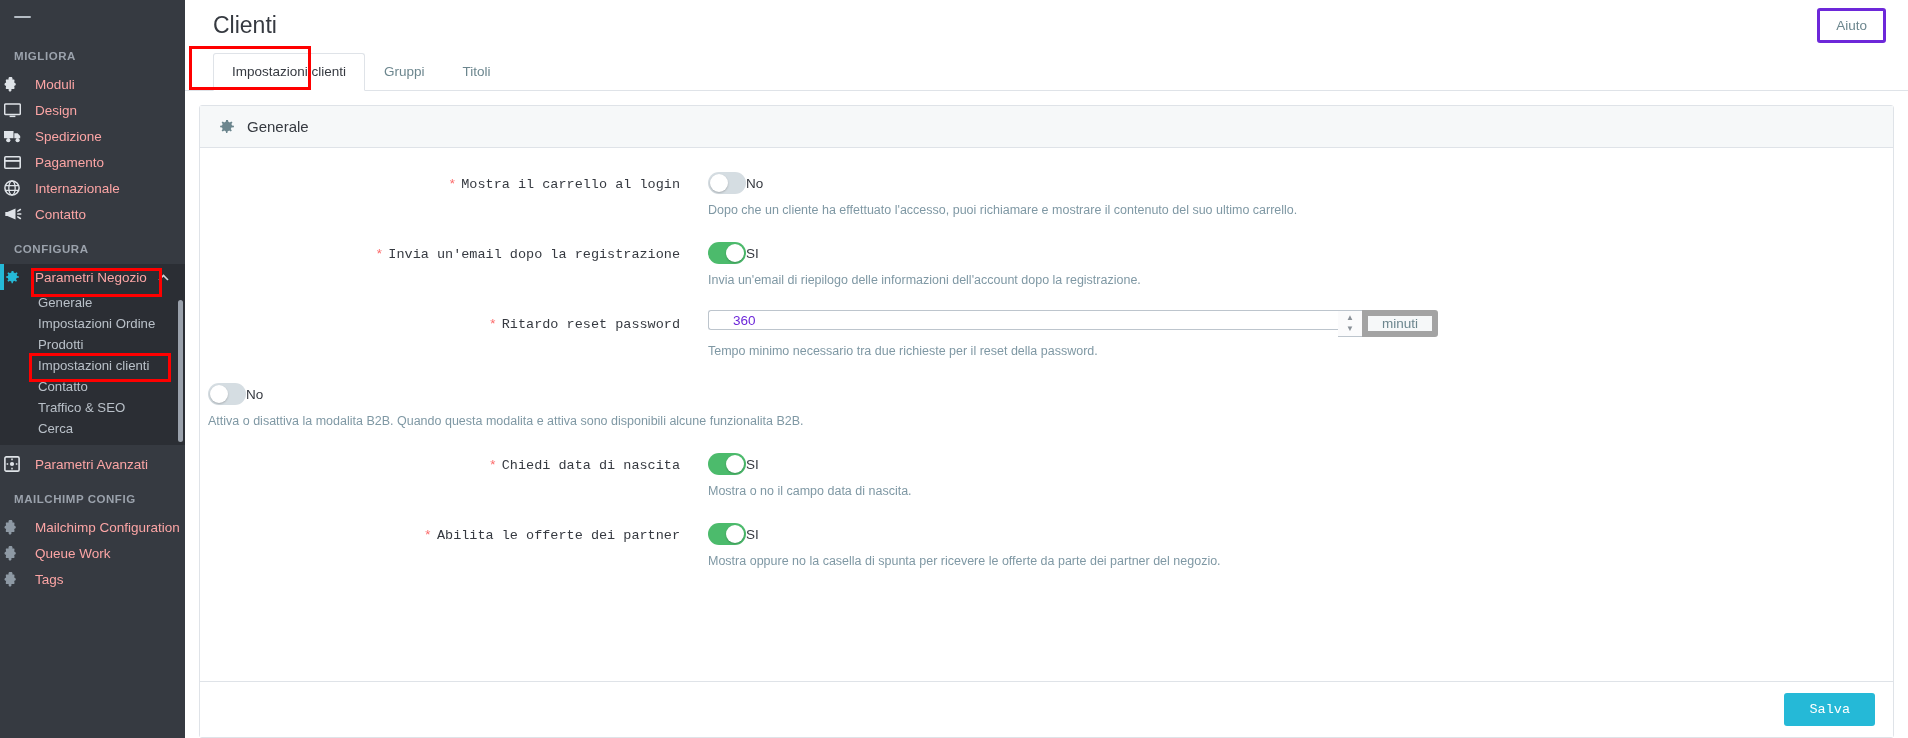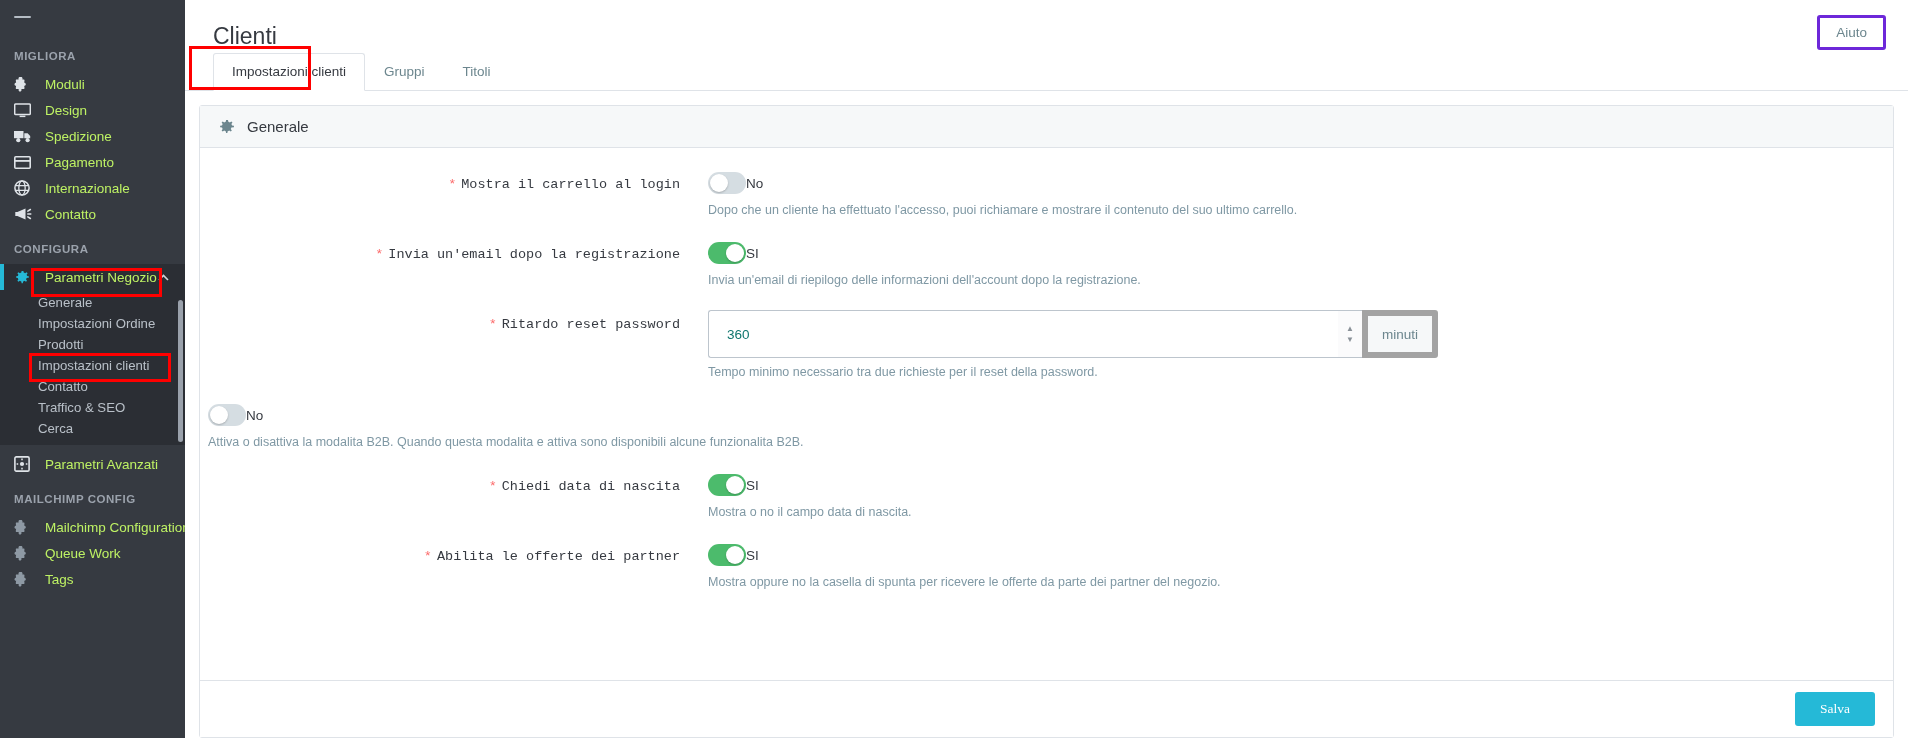--- a/index.html
+++ b/index.html
@@ -29,22 +29,22 @@
   }
   .sb-section {
     color: #9ba2ac; font-size: 11.5px; font-weight: bold;
     letter-spacing: .55px;
     padding: 16px 0 9px 14px;
     text-transform: uppercase;
   }
   .sb-item {
     display: flex; align-items: center;
     height: 26px;
-    padding-left: 14px;
-    color: #bef264; font-size: 13.5px;
+    padding-left: 4px;
+    color: #fca5a5; font-size: 13.5px;
     cursor: pointer; position: relative;
     white-space: nowrap;
   }
   .sb-item .ico {
     width: 22px; min-width: 22px; height: 16px; margin-right: 9px;
     display: flex; align-items: center; justify-content: flex-start;
     color: #dfe3e8;
   }
   .sb-item svg { display:block; }
   .sb-item.active-parent {
@@ -72,21 +72,21 @@
 
   
   .hl {
     position: absolute; border: 3px solid #ff0000; pointer-events: none; z-index: 60;
   }
 
   
   .main { flex: 1; height: 738px; background: #ffffff; display:flex; flex-direction: column; overflow: hidden; }
 
   .page-head {
-    height: 50px; display: flex; align-items: flex-end;
+    height: 50px; display: flex; align-items: center;
     padding: 0 22px 0 28px; position: relative;
   }
   .page-title { font-size: 23px; color: #363a41; font-weight: normal; }
   .help-btn {
     margin-left: auto; border: 3px solid #6d28d9; background: #fff;
     color: #6c868e; font-size: 13.5px; border-radius: 3px;
     padding: 7px 16px; cursor: pointer;
   }
 
   .tabs {
@@ -147,23 +147,23 @@
   .switch.on { background: #4cbb6c; }
   .switch.on .knob { left: 18px; }
   .switch-text { font-size: 13.5px; color: #363a41; }
 
   .help-text {
     font-size: 12.5px; color: #7f98a4; margin-top: 6px; line-height: 17px;
   }
 
   .input-group { display: flex; align-items: stretch; width: 730px; }
   .num-input {
-    flex: 1; height: 48px; border: 1px solid #bdc5cd; border-right: none;
-    border-radius: 3px 0 0 3px; padding: 0 18px;
-    font-size: 13.5px; color: #0f766e; font-family: "Liberation Sans", sans-serif;
+    flex: 1; height: 20px; border: 1px solid #bdc5cd; border-right: none;
+    border-radius: 3px 0 0 3px; padding: 0 24px;
+    font-size: 13.5px; color: #6d28d9; font-family: "Liberation Sans", sans-serif;
     background: #fff; outline: none;
   }
   .spinner {
     width: 24px; border: 1px solid #bdc5cd; border-left: none; border-right: none;
     background: #fbfbfc; display:flex; flex-direction: column;
     align-items:center; justify-content: center; cursor: pointer;
     color: #8a9198;
   }
   .spinner span { font-size: 8px; line-height: 8px; }
   .input-addon {
@@ -173,21 +173,21 @@
     font-size: 13.5px; color: #6c868e;
   }
 
   .panel-foot {
     border-top: 1px solid #dfe3e8; background: #fff;
     padding: 11px 18px; display: flex; justify-content: flex-end;
   }
   .save-btn {
     background: #25b9d7; color: #fff; border: none; border-radius: 3px;
     padding: 9px 25px; font-size: 13.5px; cursor: pointer;
-    font-family: Liberation Serif, serif;
+    font-family: Liberation Mono, monospace;
   }
 </style>
 </head>
 <body>
 
 <div class="app">
 
   <div class="sidebar">
 
     <div class="sb-collapse">

